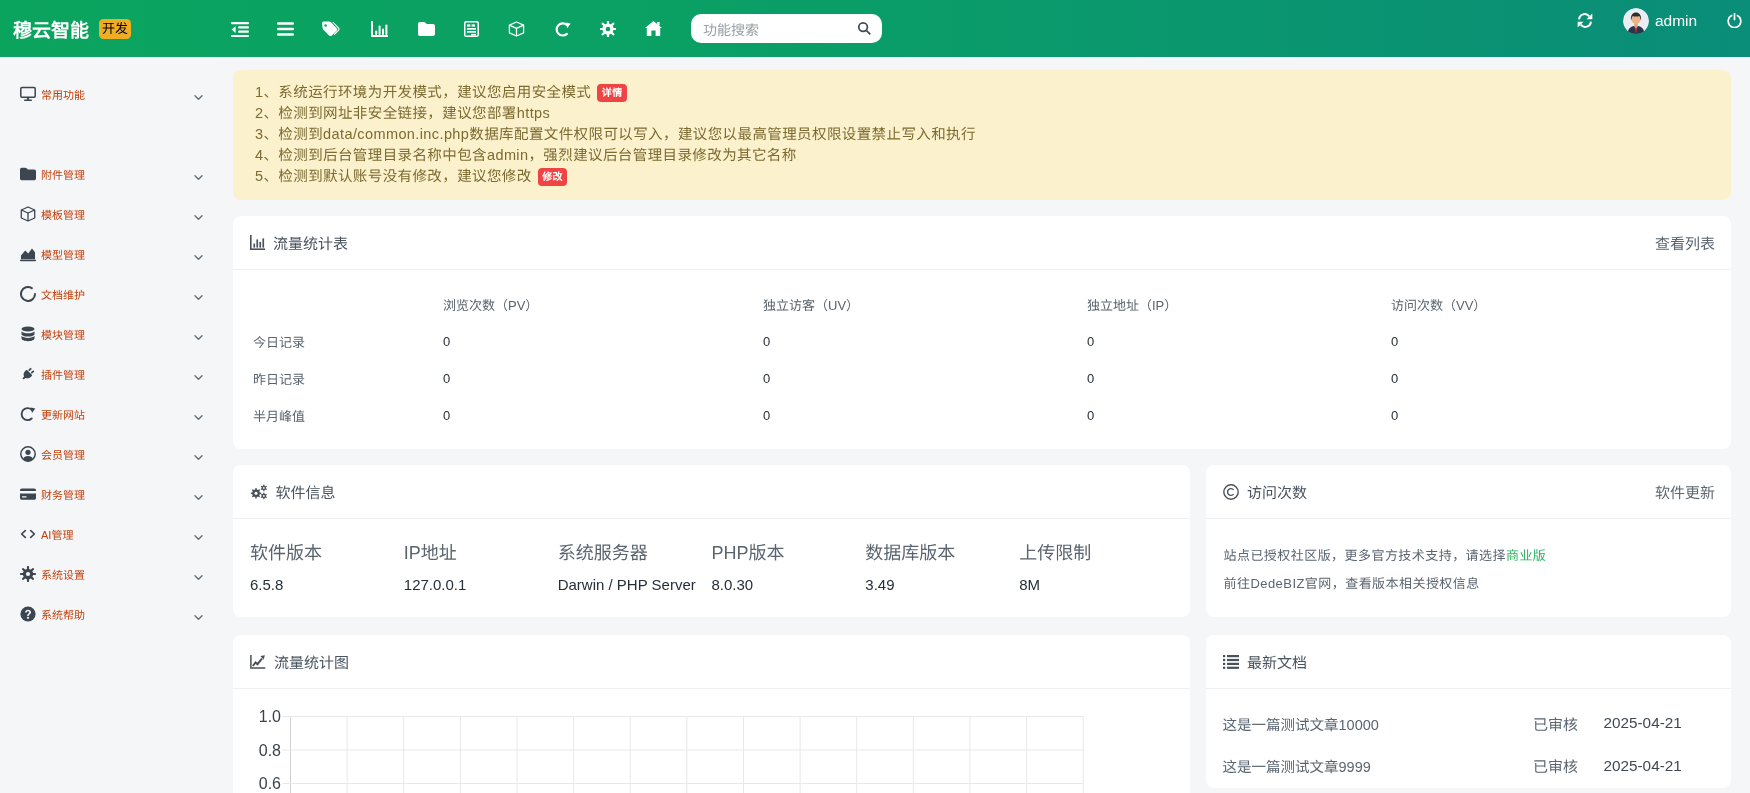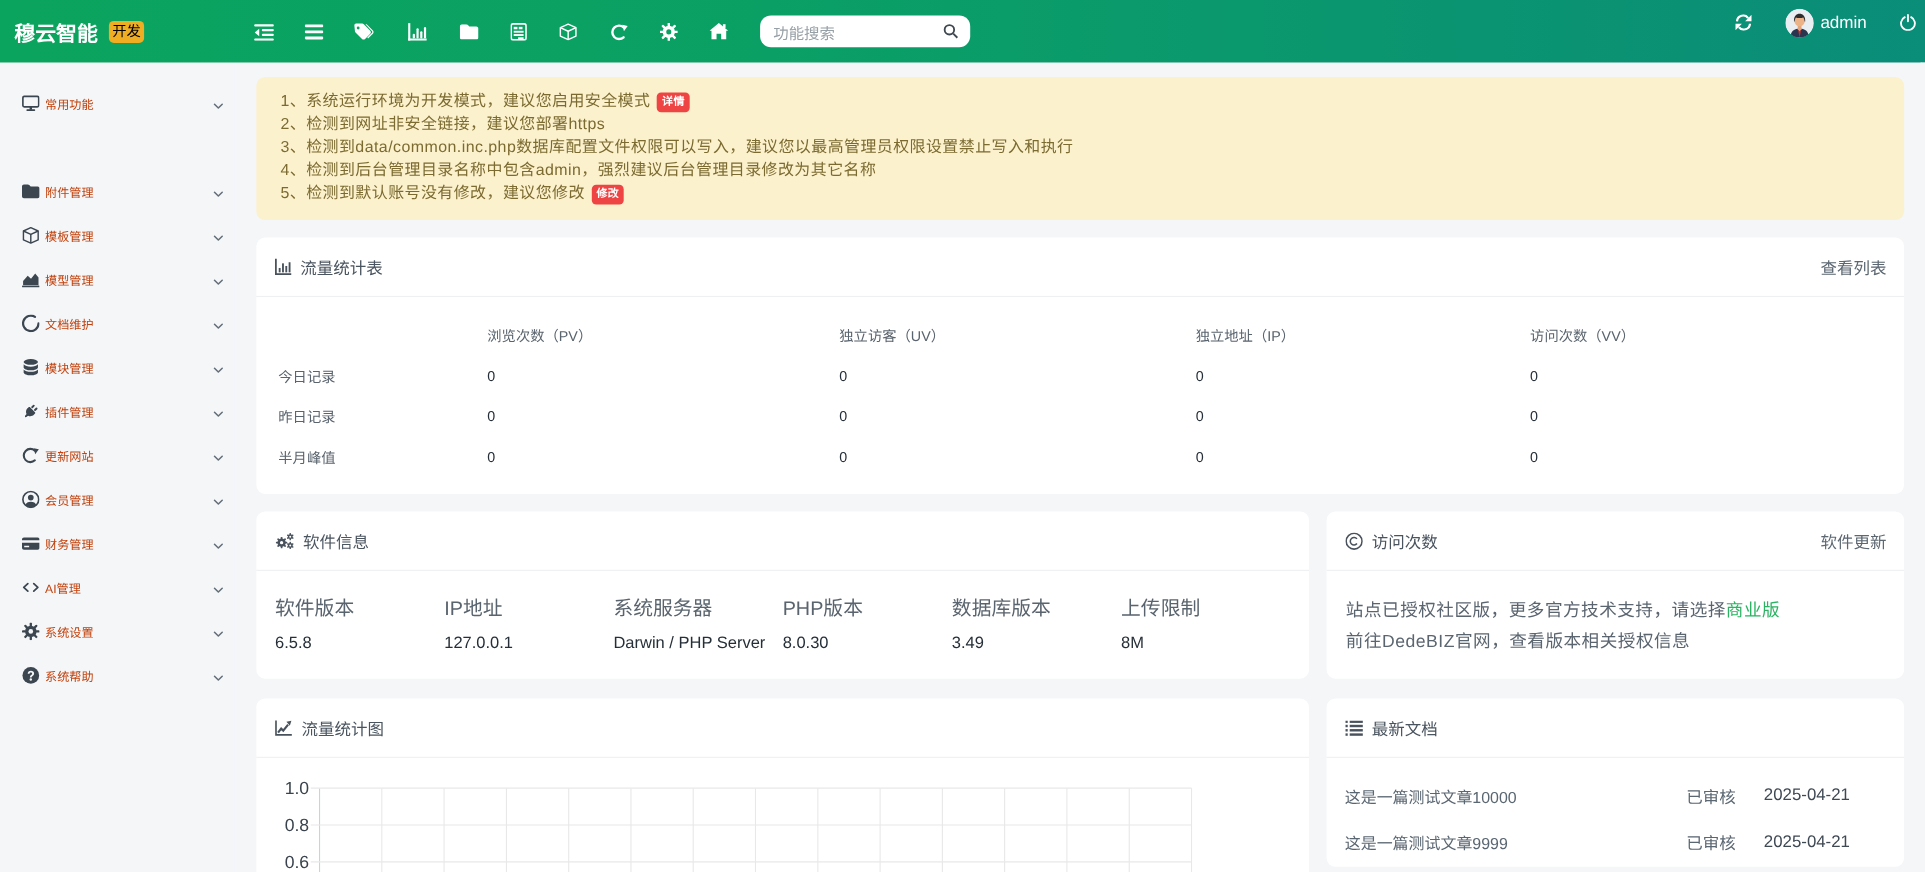--- a/index.html
+++ b/index.html
@@ -55,21 +55,21 @@
 table.stat th { color:#5a646e; }
 table.stat td.lbl { color:#5a646e; }
 table.stat td { color:#262f38; }
 col.c1{width:190px;} col.c2{width:320px;} col.c3{width:324px;} col.c4{width:304px;} col.c5{width:auto;}
 
 .soft-body { padding:24px 17px 0; display:flex; }
 .soft-col { width:154px; }
 .soft-col .sl { font-size:18px; color:#5a646e; line-height:21px; }
 .soft-col .sv { font-size:15px; color:#262f38; line-height:21px; margin-top:10px; white-space:nowrap; }
 
-.lic-body { padding:23px 17.5px 0; font-size:16px; letter-spacing:0.45px; color:#5b6570; line-height:28px; }
+.lic-body { padding:23px 17.5px 0; font-size:13px; letter-spacing:0.45px; color:#5b6570; line-height:28px; }
 .lic-body .grn { color:#2bb363; }
 
 .doc-row { position:absolute; left:16.5px; right:0; height:43px; display:flex; align-items:center; }
 .doc-row .dt { flex:1; font-size:14.5px; color:#5a6671; }
 .doc-row .ds { width:70.5px; font-size:15px; color:#5a6671; }
 .doc-row .dd { width:127.5px; font-size:15.3px; color:#3f4954; }
 .sbar { position:absolute; right:0; top:57px; width:4px; height:736px; background:#fbfcfd; border-left:1px solid #e9ebee; }
 </style>
 </head>
 <body>

